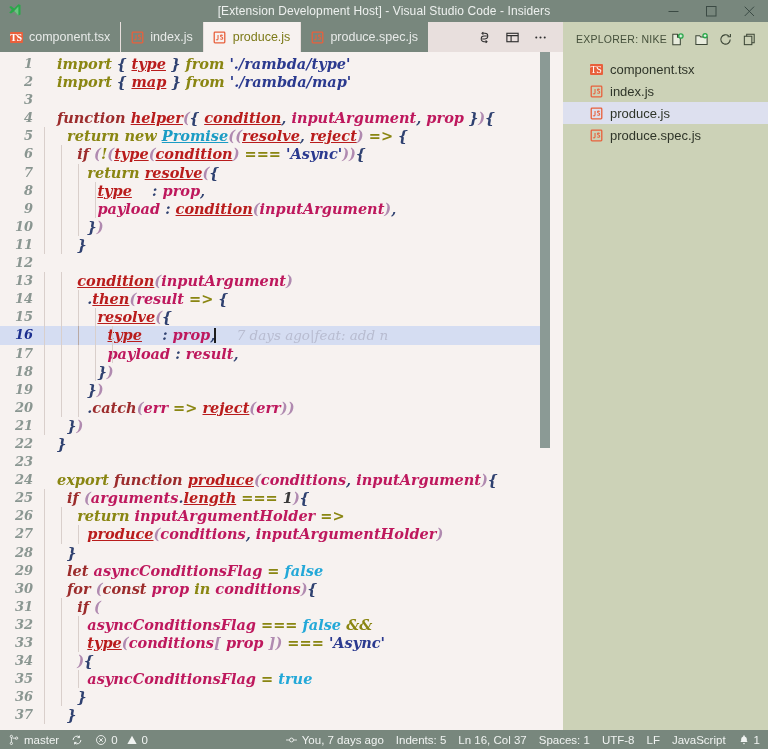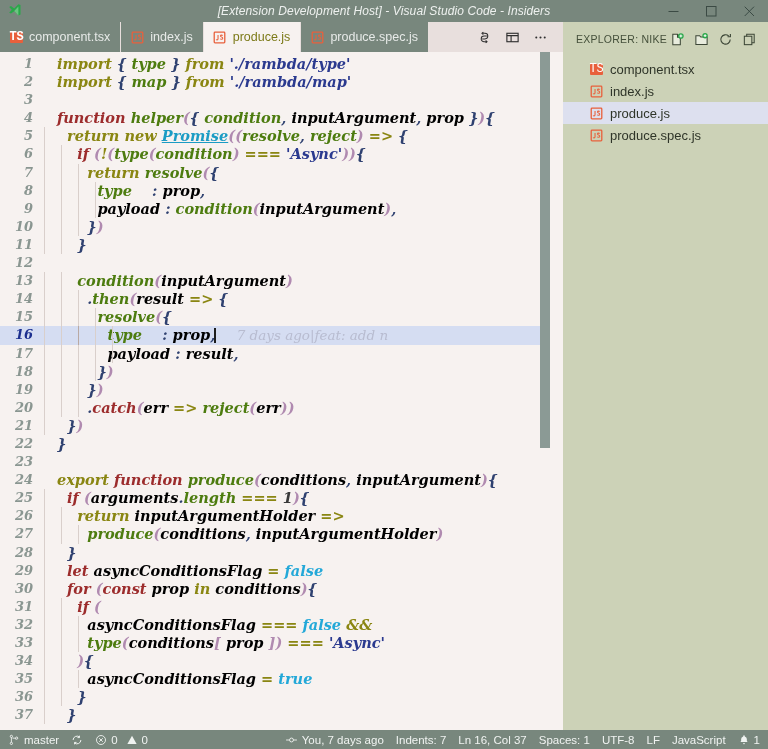--- a/index.html
+++ b/index.html
@@ -13,21 +13,20 @@
   #app { position: relative; width: 768px; height: 749px; display: flex; flex-direction: column; }
 
   
   .titlebar {
     height: 22px; flex: 0 0 22px;
     background: #78877d;
     display: flex; align-items: center;
     position: relative;
     color: #e9ecea;
     font-size: 12px;
-    font-style: italic;
   }
   .vscode-logo { width: 30px; height: 22px; display: flex; align-items: center; justify-content: center; }
   .titlebar-title {
     position: absolute; left: 0; right: 0; top: 0; height: 22px;
     display: flex; align-items: center; justify-content: center;
     font-size: 12px; color: #eef1ef; letter-spacing: .1px;
     pointer-events: none;
   }
   .win-controls { margin-left: auto; display: flex; height: 22px; z-index: 3; }
   .win-btn {
@@ -59,22 +58,22 @@
     white-space: nowrap;
     position: relative;
   }
   .tab.active {
     background: #f7f2f0;
     color: #7c7a18;
   }
   .tab-icon { width: 14px; height: 14px; display: flex; align-items: center; justify-content: center; font-size: 9px; font-weight: bold; }
   .ts-icon {
     background: #e8603c; color: #fff; width: 13px; height: 11px;
-    border-radius: 1px; font-size: 12px; line-height: 11px; text-align: center;
-    font-family: Liberation Mono, monospace; letter-spacing: -.3px;
+    border-radius: 1px; font-size: 10px; line-height: 11px; text-align: center;
+    font-family: Liberation Serif, serif; letter-spacing: -.3px;
   }
   .js-icon svg { display: block; }
   .tabbar-actions { margin-left: auto; display: flex; align-items: center; gap: 2px; padding-right: 10px; }
   .tb-act { width: 26px; height: 26px; display: flex; align-items: center; justify-content: center; color: #2f2f2f; }
 
   
   .editor-area {
     flex: 1 1 auto; position: relative; min-height: 0;
     background: #f7f2f0; overflow: hidden;
   }
@@ -97,22 +96,22 @@
   .ln-row.active .ln-num { color: #1c2f8f; }
   .ln-code { position: relative; padding-left: 13px; flex: 1 1 auto; overflow: hidden; }
 
   
   .guide { position: absolute; top: 0; width: 1px; height: 18.1px; background: #d9cfcb; }
   .guide.g2 { background: #b9a9a3; }
 
   
   .t-kw      { color: #8a8612; }          
   .t-kw2     { color: #9c2c2c; }          
-  .t-var     { color: #000000; margin-top: 45px; }          
-  .t-fn      { color: #4d7c0f; }  
+  .t-var     { color: #be185d; margin-top: 45px; }          
+  .t-fn      { color: #b91c1c; text-decoration: underline; }  
   .t-str     { color: #2b3a8f; }          
   .t-punct   { color: #2f4170; }
   .t-paren   { color: #b08ab0; }
   .t-op      { color: #8a8612; }
   .t-bool    { color: #23a8d8; }
   .t-cls     { color: #1b9cc4; text-decoration: underline; }
   .t-plain   { color: #3a3a3a; }
 
   .blame {
     color: #b8bcd0; font-style: italic; font-weight: normal;
@@ -402,21 +401,21 @@
       <div class="sbi">
         <span class="sb-ico">
           <svg width="13" height="12" viewBox="0 0 16 16" fill="none" stroke="#f0f3f1" stroke-width="1.2">
             <circle cx="8" cy="8" r="2.6"></circle>
               <path d="M0.8 8h4.6M10.6 8h4.6"></path>
           </svg>
         </span>
         <span>You, 7 days ago</span>
       </div>
       <div class="sbi">
-        <span>Indents: 7</span>
+        <span>Indents: 5</span>
       </div>
       <div class="sbi">
         <span>Ln 16, Col 37</span>
       </div>
       <div class="sbi">
         <span>Spaces: 1</span>
       </div>
       <div class="sbi">
         <span>UTF-8</span>
       </div>

